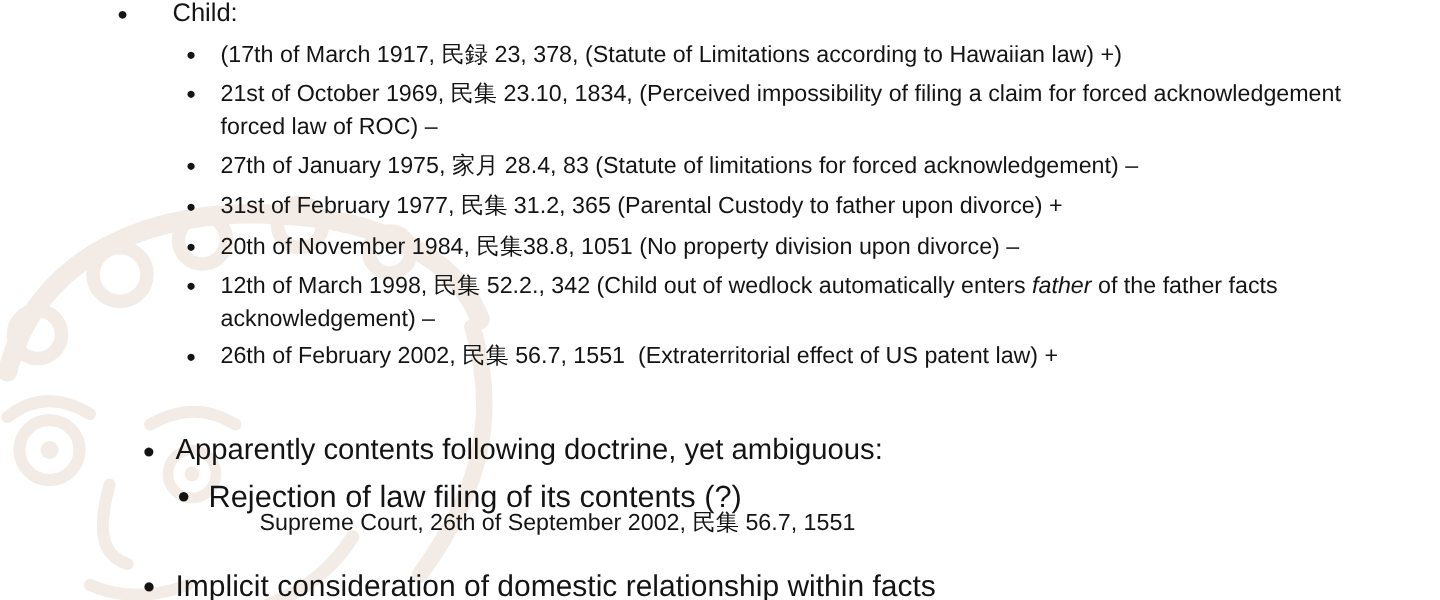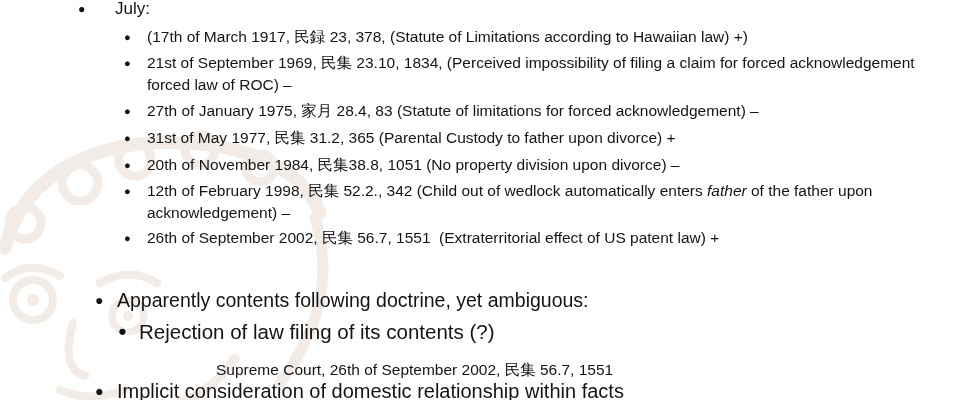--- a/index.html
+++ b/index.html
@@ -35,21 +35,21 @@
   .ci-1 { top: 26px; }
   .ci-2 { top: 52px; }
   .ci-3 { top: 100px; }
   .ci-4 { top: 127px; }
   .ci-5 { top: 154px; }
   .ci-6 { top: 180px; }
   .ci-7 { top: 227px; }
   
   .doctrine-heading { top: 288px; left: 95px; padding-left: 22px; font-size: 19.5px; line-height: 24px; }
   .rejection-subitem { top: 319px; left: 118px; padding-left: 21px; font-size: 20.5px; line-height: 25px; }
-  .citation-line { top: 360px; left: 173px; font-size: 15.5px; line-height: 20px; margin-left: 43px; }
+  .citation-line { top: 339px; left: 173px; font-size: 15.5px; line-height: 20px; }
   .implicit-heading { top: 379px; left: 95px; padding-left: 22px; font-size: 20px; line-height: 25px; }
   i { font-style: italic; }
 </style>
 </head>
 <body>
 
 <div class="slide">
 
   <svg class="watermark" width="400" height="280" viewBox="0 0 400 280" fill="none" stroke="#f2ebe6" stroke-linecap="round">
     <path d="M 20 120 C 40 40, 120 10, 200 15 C 270 18, 320 45, 335 85" stroke-width="13"></path>
@@ -67,58 +67,58 @@
     <circle cx="143" cy="188" r="5" fill="#f2ebe6" stroke="none"></circle>
     <path d="M 88 195 C 80 225, 82 242, 100 248" stroke-width="8"></path>
     <path d="M 75 262 Q 105 275 140 262" stroke-width="8"></path>
     <path d="M 250 230 Q 230 262 192 276" stroke-width="9"></path>
   </svg>
 
   <div class="content">
 
     <div class="row cases-heading">
       <span class="blt">●</span>
-      <span>July:</span>
+      <span>Child:</span>
     </div>
 
     <div class="row case-item ci-1">
       <span class="blt">●</span>
       <div class="txt-line">(17th of March 1917, 民録 23, 378, (Statute of Limitations according to Hawaiian law) +)</div>
     </div>
 
     <div class="row case-item ci-2">
       <span class="blt">●</span>
-      <div class="txt-line">21st of September 1969, 民集 23.10, 1834, (Perceived impossibility of filing a claim for forced acknowledgement</div>
+      <div class="txt-line">21st of October 1969, 民集 23.10, 1834, (Perceived impossibility of filing a claim for forced acknowledgement</div>
       <div class="txt-line">forced law of ROC) –</div>
     </div>
 
     <div class="row case-item ci-3">
       <span class="blt">●</span>
       <div class="txt-line">27th of January 1975, 家月 28.4, 83 (Statute of limitations for forced acknowledgement) –</div>
     </div>
 
     <div class="row case-item ci-4">
       <span class="blt">●</span>
-      <div class="txt-line">31st of May 1977, 民集 31.2, 365 (Parental Custody to father upon divorce) +</div>
+      <div class="txt-line">31st of February 1977, 民集 31.2, 365 (Parental Custody to father upon divorce) +</div>
     </div>
 
     <div class="row case-item ci-5">
       <span class="blt">●</span>
       <div class="txt-line">20th of November 1984, 民集38.8, 1051 (No property division upon divorce) –</div>
     </div>
 
     <div class="row case-item ci-6">
       <span class="blt">●</span>
-      <div class="txt-line"><span>12th of February 1998, 民集 52.2., 342 (Child out of wedlock automatically enters </span><i>father</i><span> of the father upon</span></div>
+      <div class="txt-line"><span>12th of March 1998, 民集 52.2., 342 (Child out of wedlock automatically enters </span><i>father</i><span> of the father facts</span></div>
       <div class="txt-line">acknowledgement) –</div>
     </div>
 
     <div class="row case-item ci-7">
       <span class="blt">●</span>
-      <div class="txt-line">26th of September 2002, 民集 56.7, 1551  (Extraterritorial effect of US patent law) +</div>
+      <div class="txt-line">26th of February 2002, 民集 56.7, 1551  (Extraterritorial effect of US patent law) +</div>
     </div>
 
     <div class="row doctrine-heading">
       <span class="blt">●</span>
       <div class="txt-line">Apparently contents following doctrine, yet ambiguous:</div>
     </div>
 
     <div class="row rejection-subitem">
       <span class="blt">●</span>
       <div class="txt-line">Rejection of law filing of its contents (?)</div>

